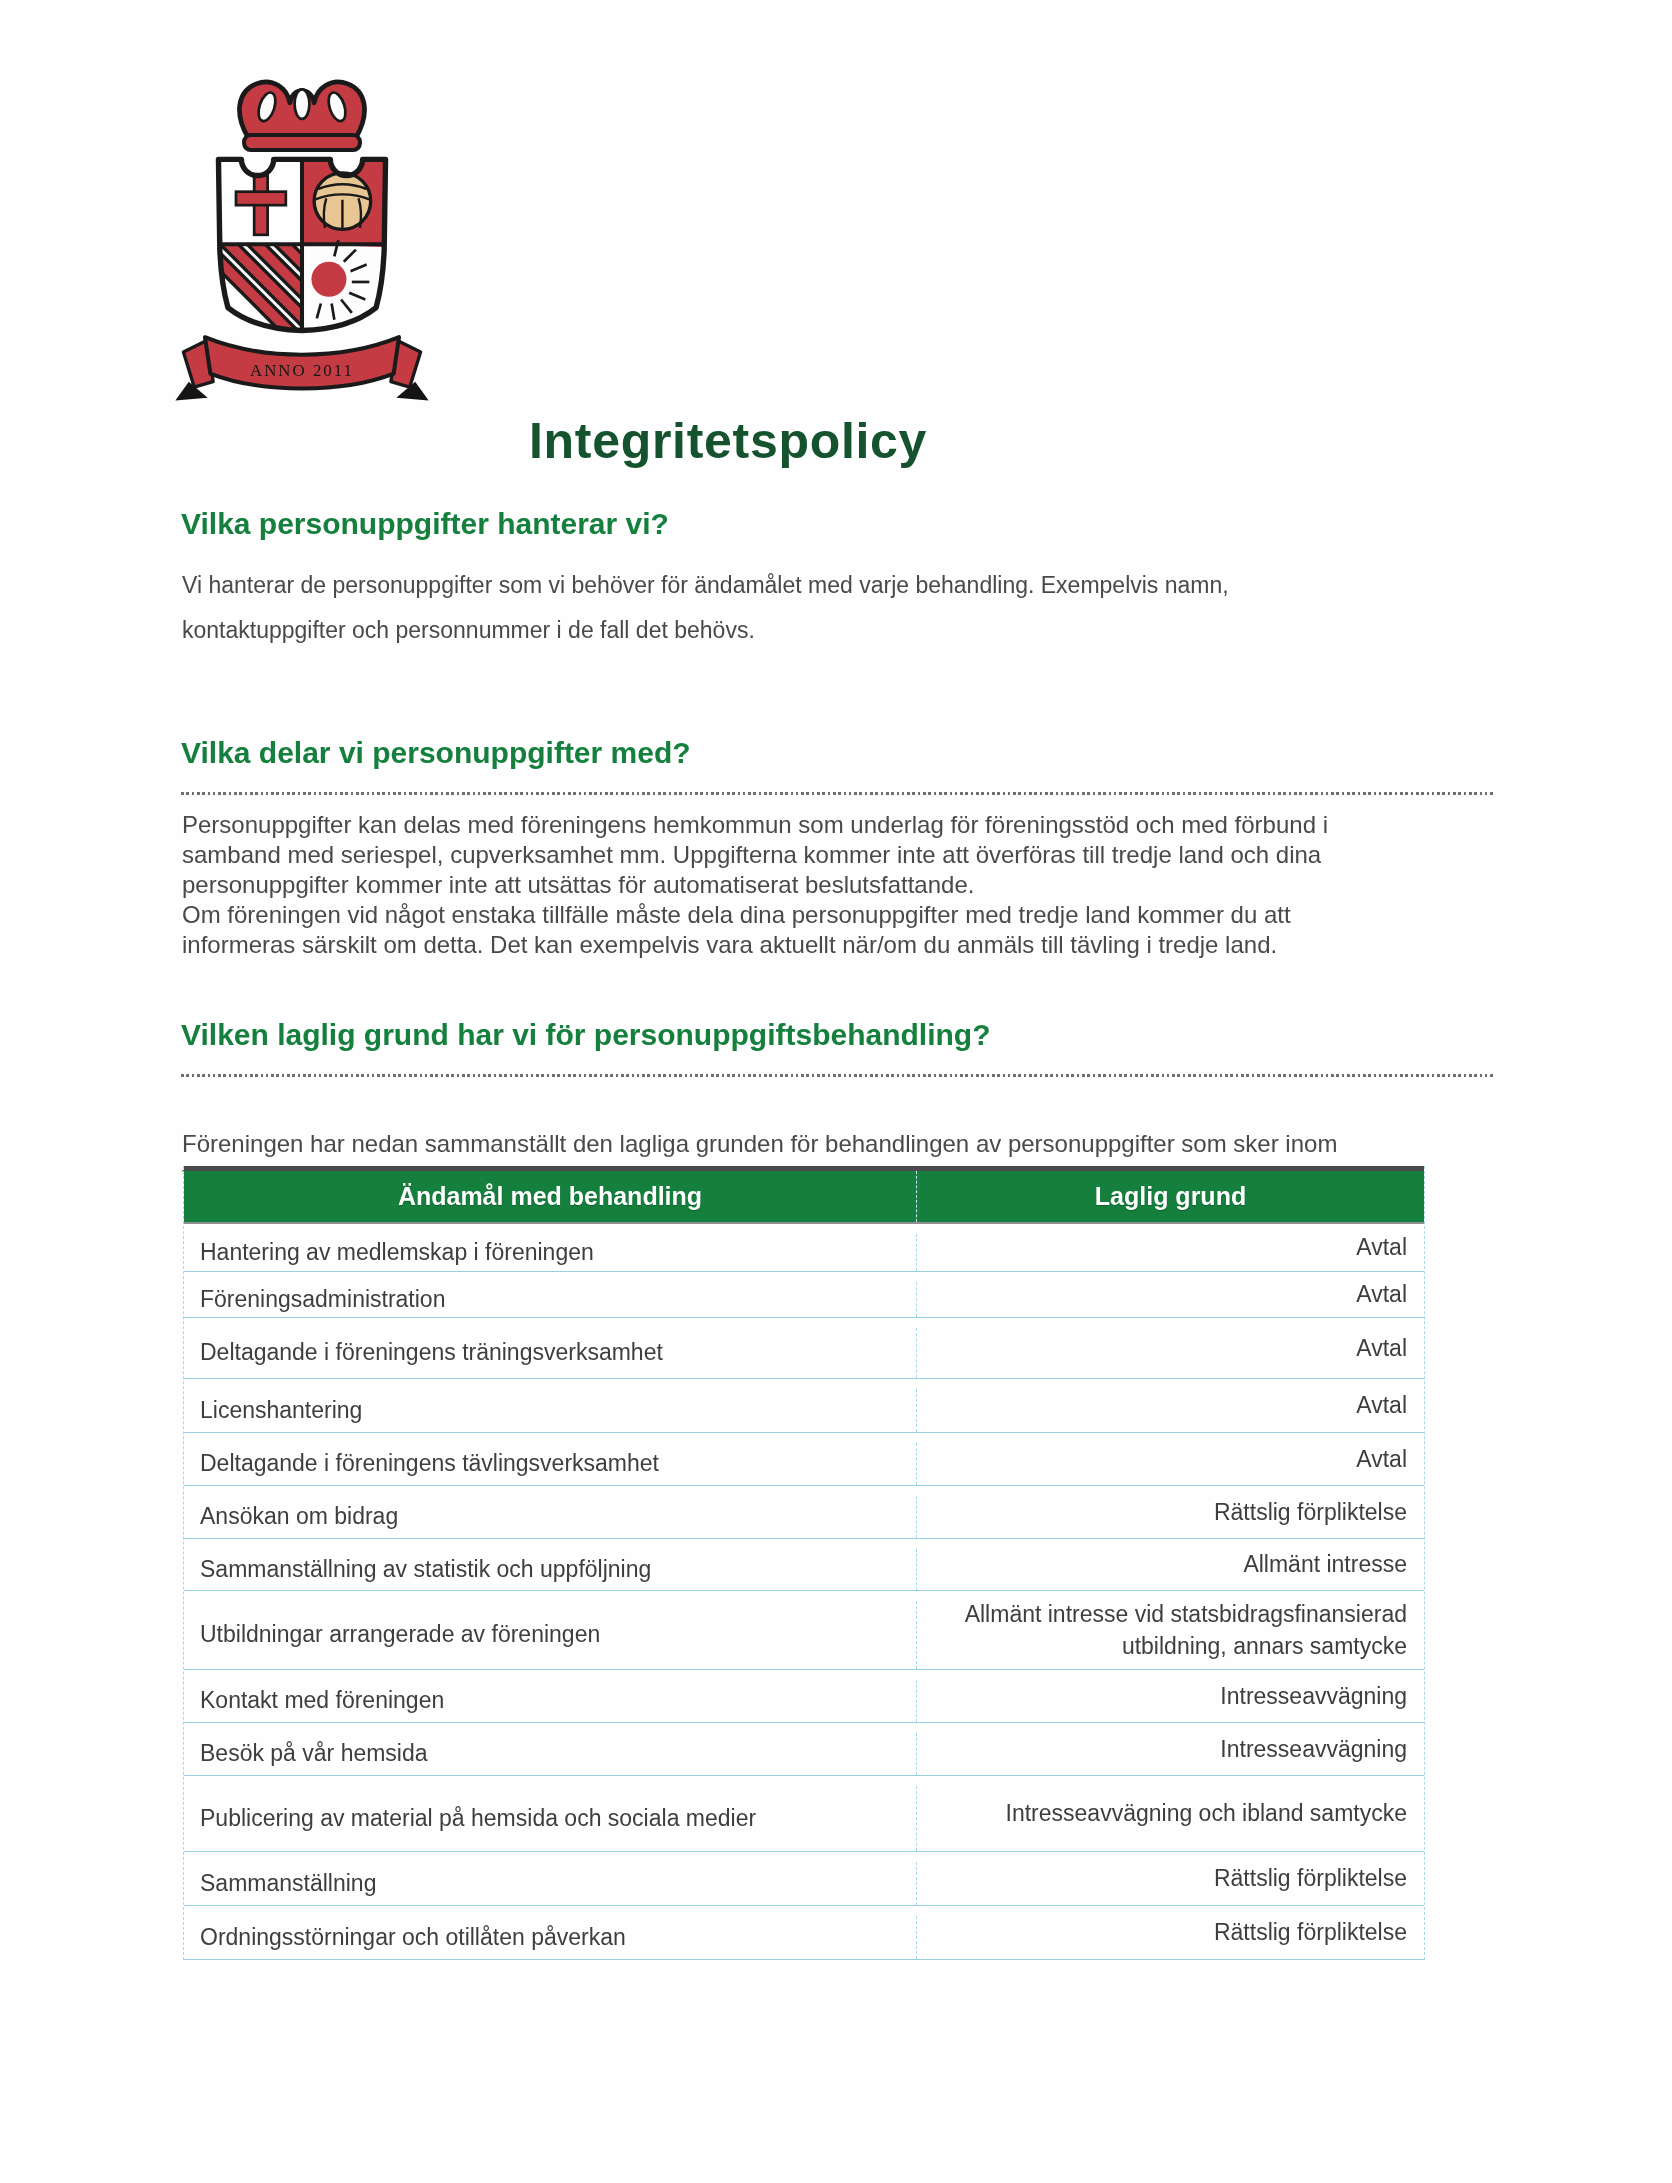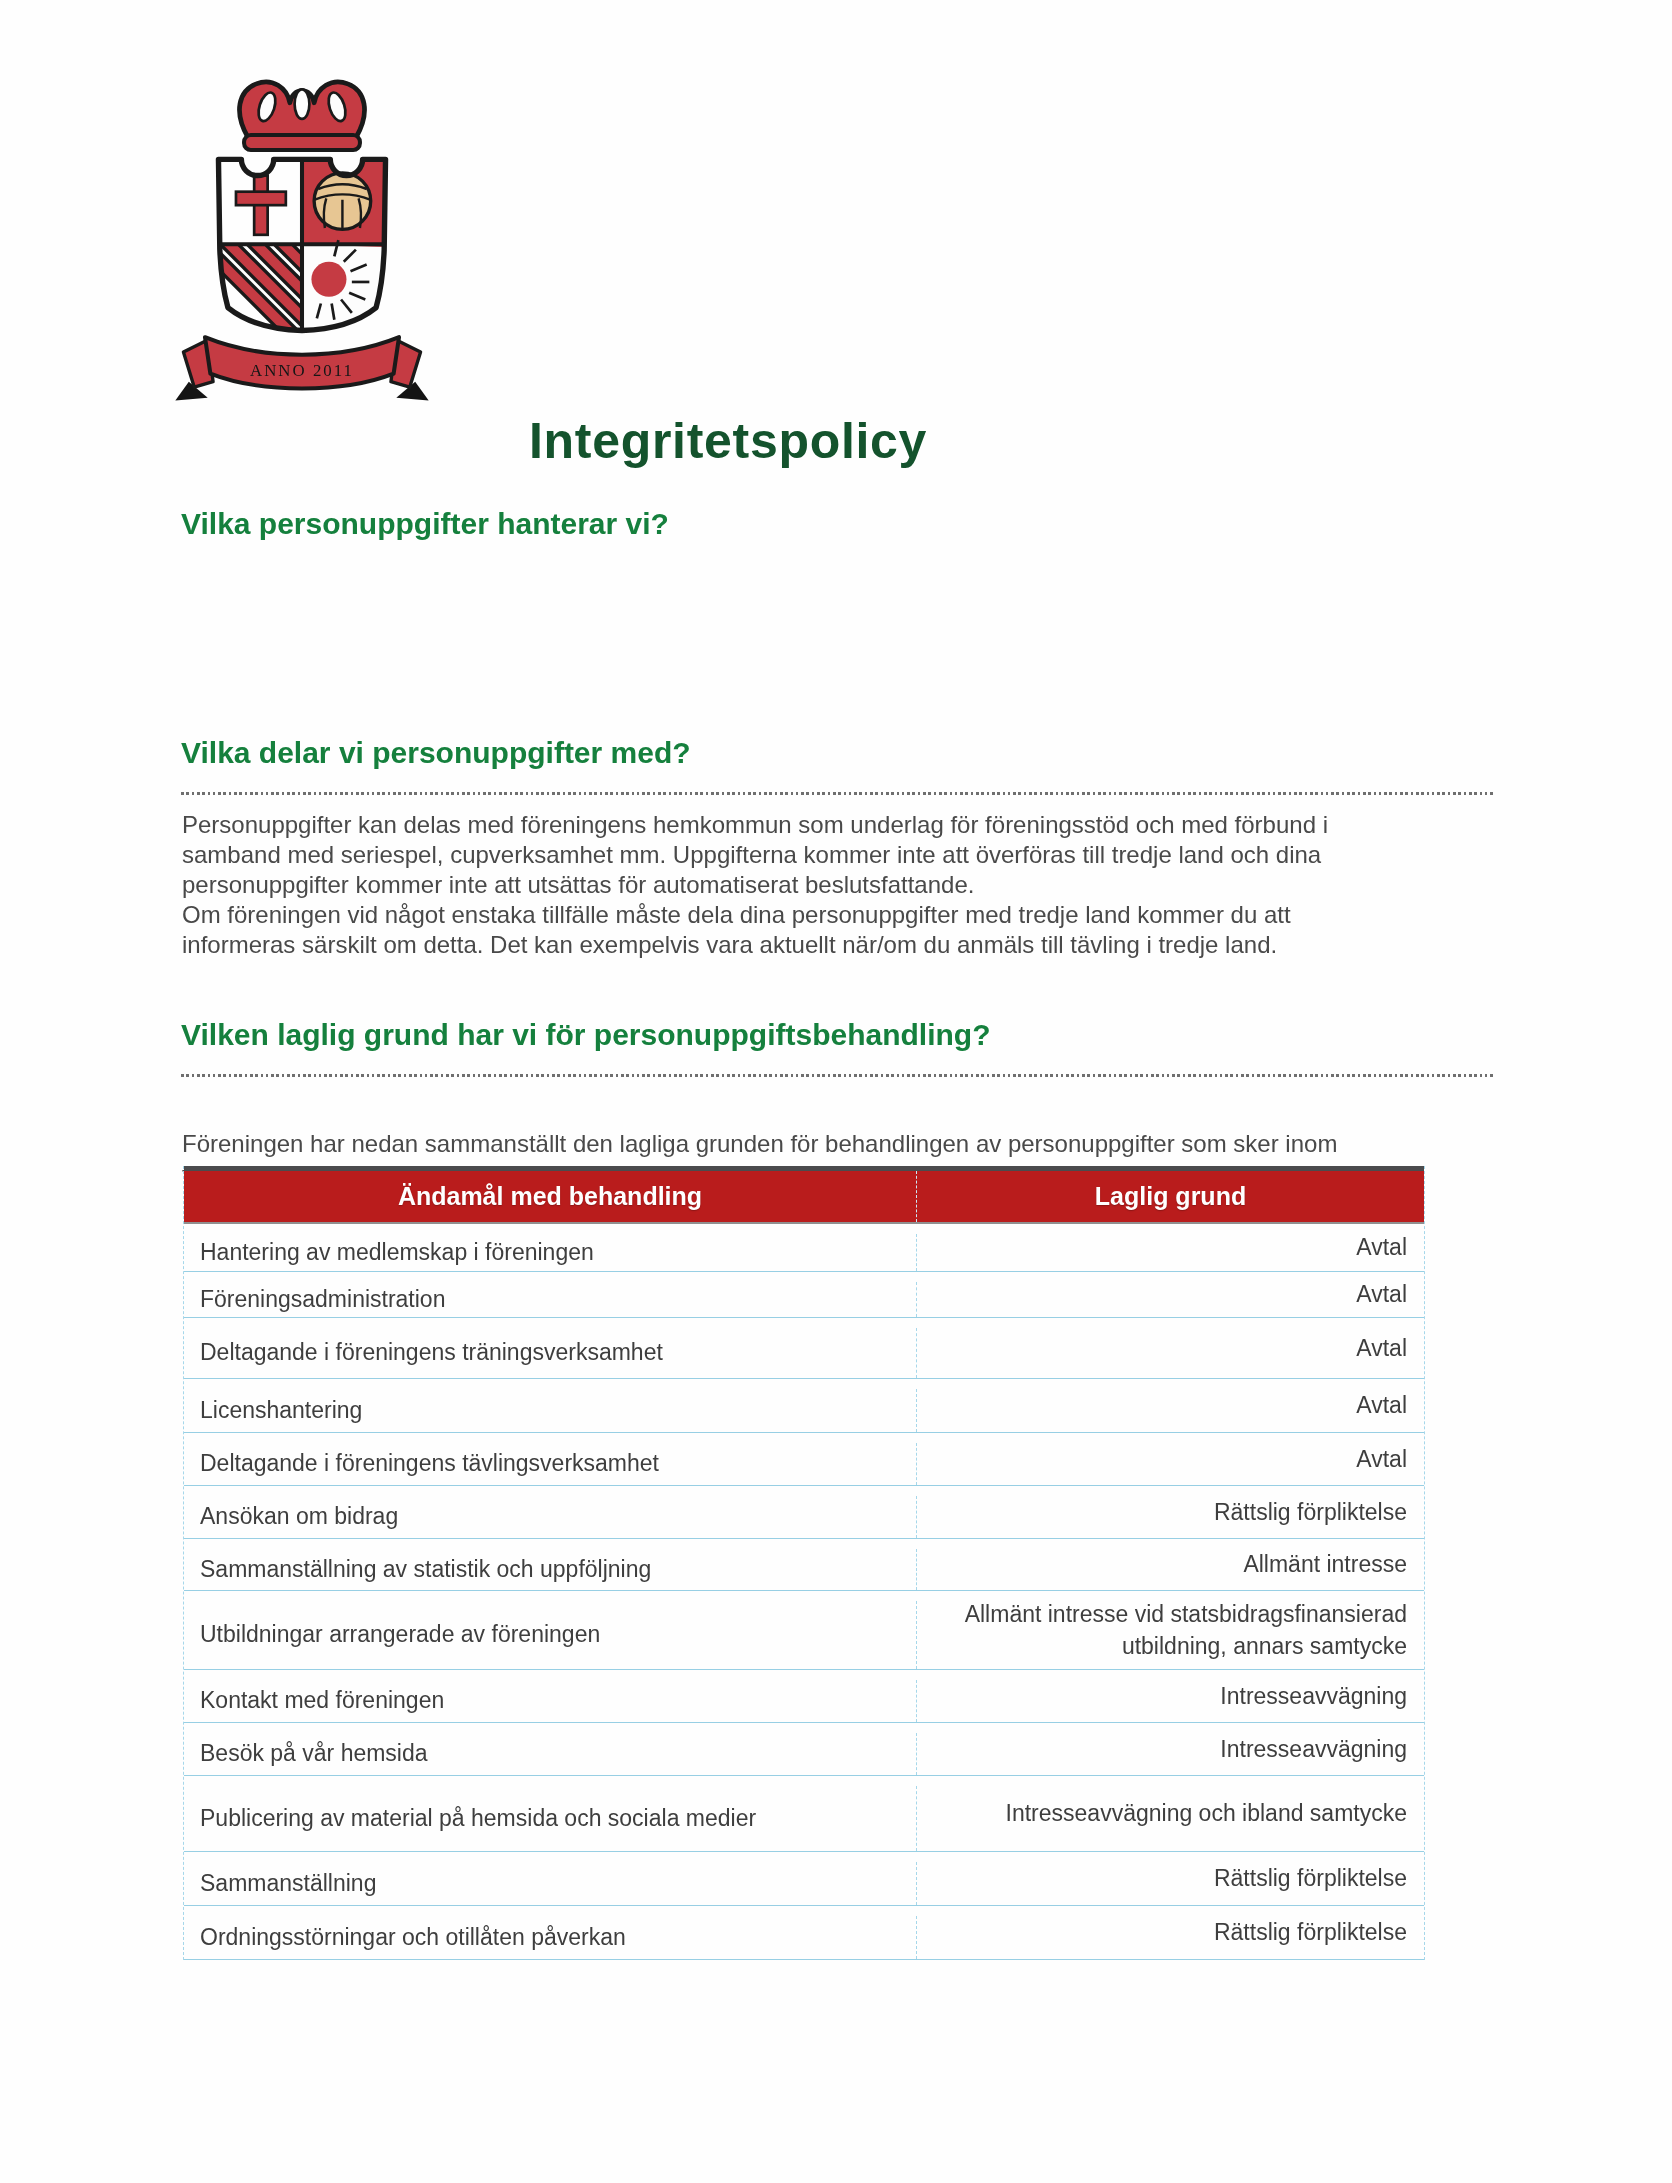--- a/index.html
+++ b/index.html
@@ -43,21 +43,21 @@
   .para-3 .pline { height:31px; line-height:30px; }
 
   
   .lb-table {
     position:absolute; left:183px; top:1166px; width:1242px;
     border-left:1.3px dashed #a6d7ea; border-right:1.3px dashed #a6d7ea;
     font-size:23px; color:#3e3e3e;
   }
   .lb-topstrip { height:4.6px; background:#4b4b4d; }
   .lb-head {
-    display:flex; height:53px; background:#b91c1c;
+    display:flex; height:53px; background:#15803d;
     border-bottom:2px solid #909090;
   }
   .lb-head .hcell {
     display:flex; align-items:center; justify-content:center;
     color:#ffffff; font-weight:bold; font-size:25px;
     text-shadow:0 0.7px 1.3px rgba(0,0,0,0.25);
   }
   .hcell-l { width:733px; border-right:1.3px dashed #cfe7f5; }
   .hcell-r { flex:1; }
   .trow { display:flex; border-bottom:1.3px solid #97cfe4; }
@@ -148,20 +148,24 @@
       <path d="M30,207 L12,216 L20,242 L34,238 Z" fill="#c53b43" stroke="#1a1a1a" stroke-width="2.5" stroke-linejoin="round"></path>
       <path d="M170,207 L188,216 L180,242 L166,238 Z" fill="#c53b43" stroke="#1a1a1a" stroke-width="2.5" stroke-linejoin="round"></path>
       <path d="M28,205 Q60,218 100,218 Q140,218 172,205 L168,232 Q140,243 100,243 Q60,243 32,232 Z" fill="#c53b43" stroke="#1a1a1a" stroke-width="3" stroke-linejoin="round"></path>
       <text x="100" y="234" text-anchor="middle" font-family="Liberation Serif, serif" font-size="12.5" letter-spacing="1.5" fill="#161616">ANNO 2011</text>
     </g>
   </svg>
 
   <div class="doc-title">Integritetspolicy</div>
 
   <div class="h2 h2-1">Vilka personuppgifter hanterar vi?</div>
+  <div class="para para-1">
+    <div class="pline">Vi hanterar de personuppgifter som vi behöver för ändamålet med varje behandling. Exempelvis namn,</div>
+    <div class="pline">kontaktuppgifter och personnummer i de fall det behövs.</div>
+  </div>
 
   <div class="h2 h2-2">Vilka delar vi personuppgifter med?</div>
   <div class="dotted-divider dd-1"></div>
   <div class="para para-2">
     <div class="pline">Personuppgifter kan delas med föreningens hemkommun som underlag för föreningsstöd och med förbund i</div>
     <div class="pline">samband med seriespel, cupverksamhet mm. Uppgifterna kommer inte att överföras till tredje land och dina</div>
     <div class="pline">personuppgifter kommer inte att utsättas för automatiserat beslutsfattande.</div>
     <div class="pline">Om föreningen vid något enstaka tillfälle måste dela dina personuppgifter med tredje land kommer du att</div>
     <div class="pline">informeras särskilt om detta. Det kan exempelvis vara aktuellt när/om du anmäls till tävling i tredje land.</div>
   </div>

